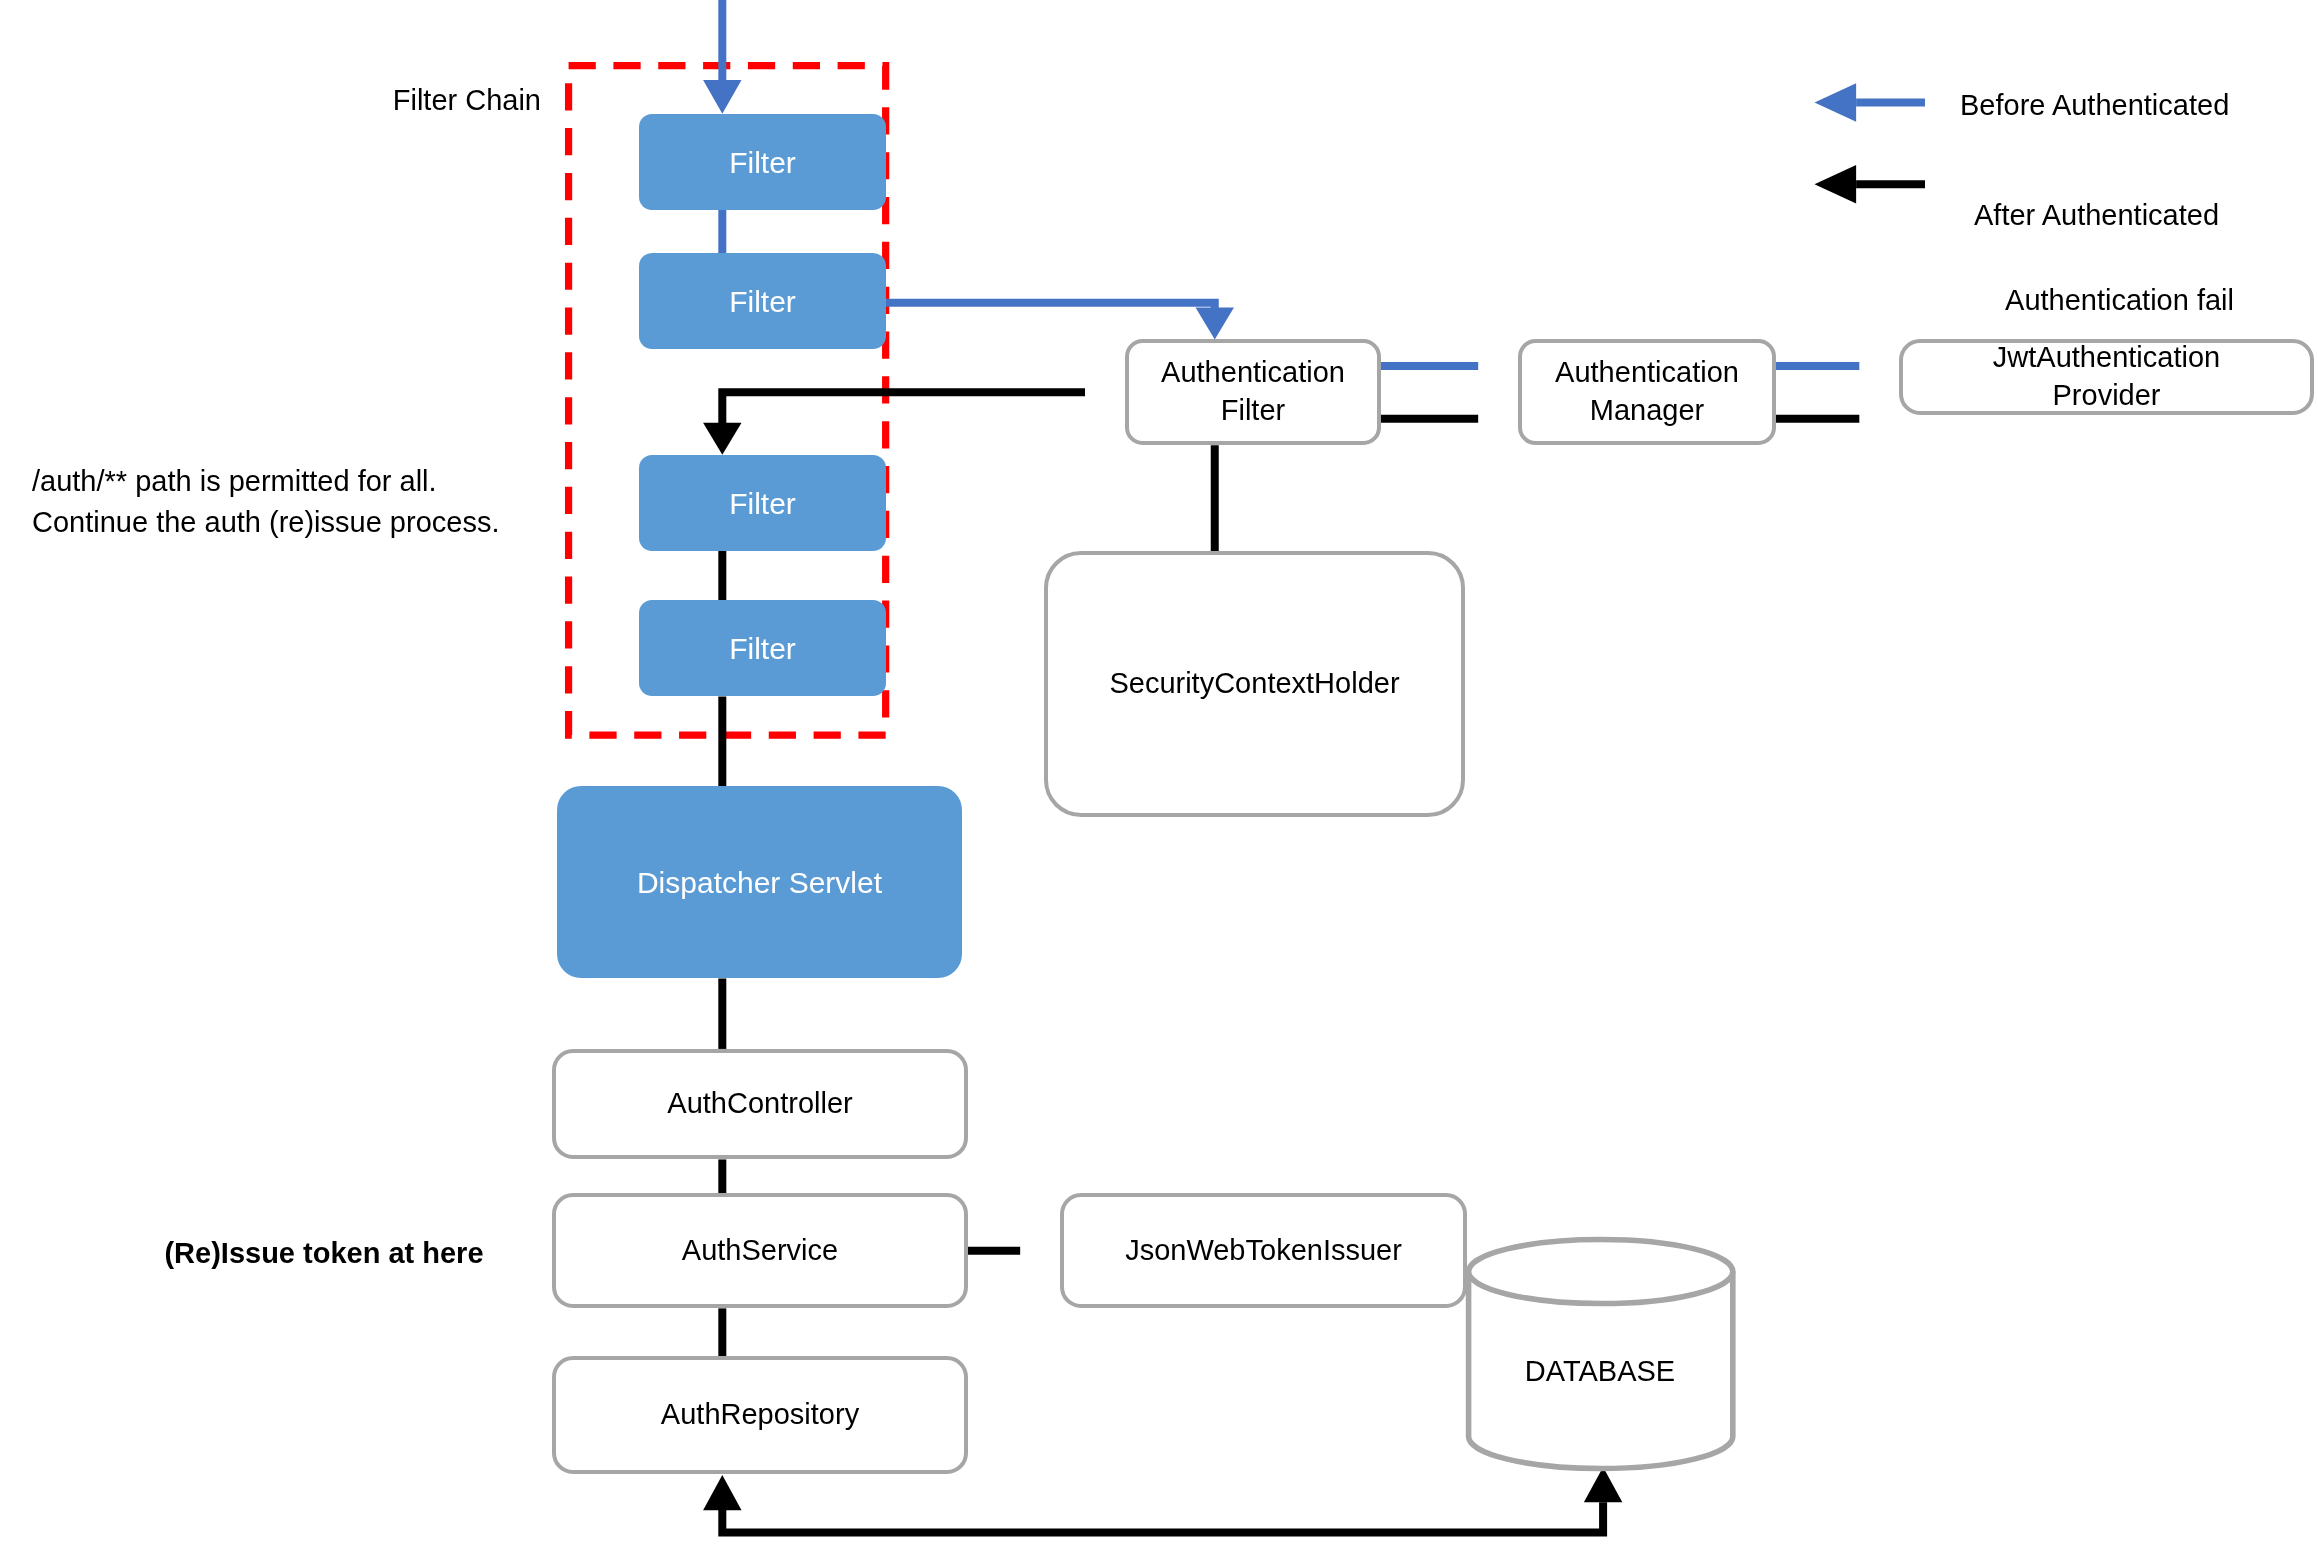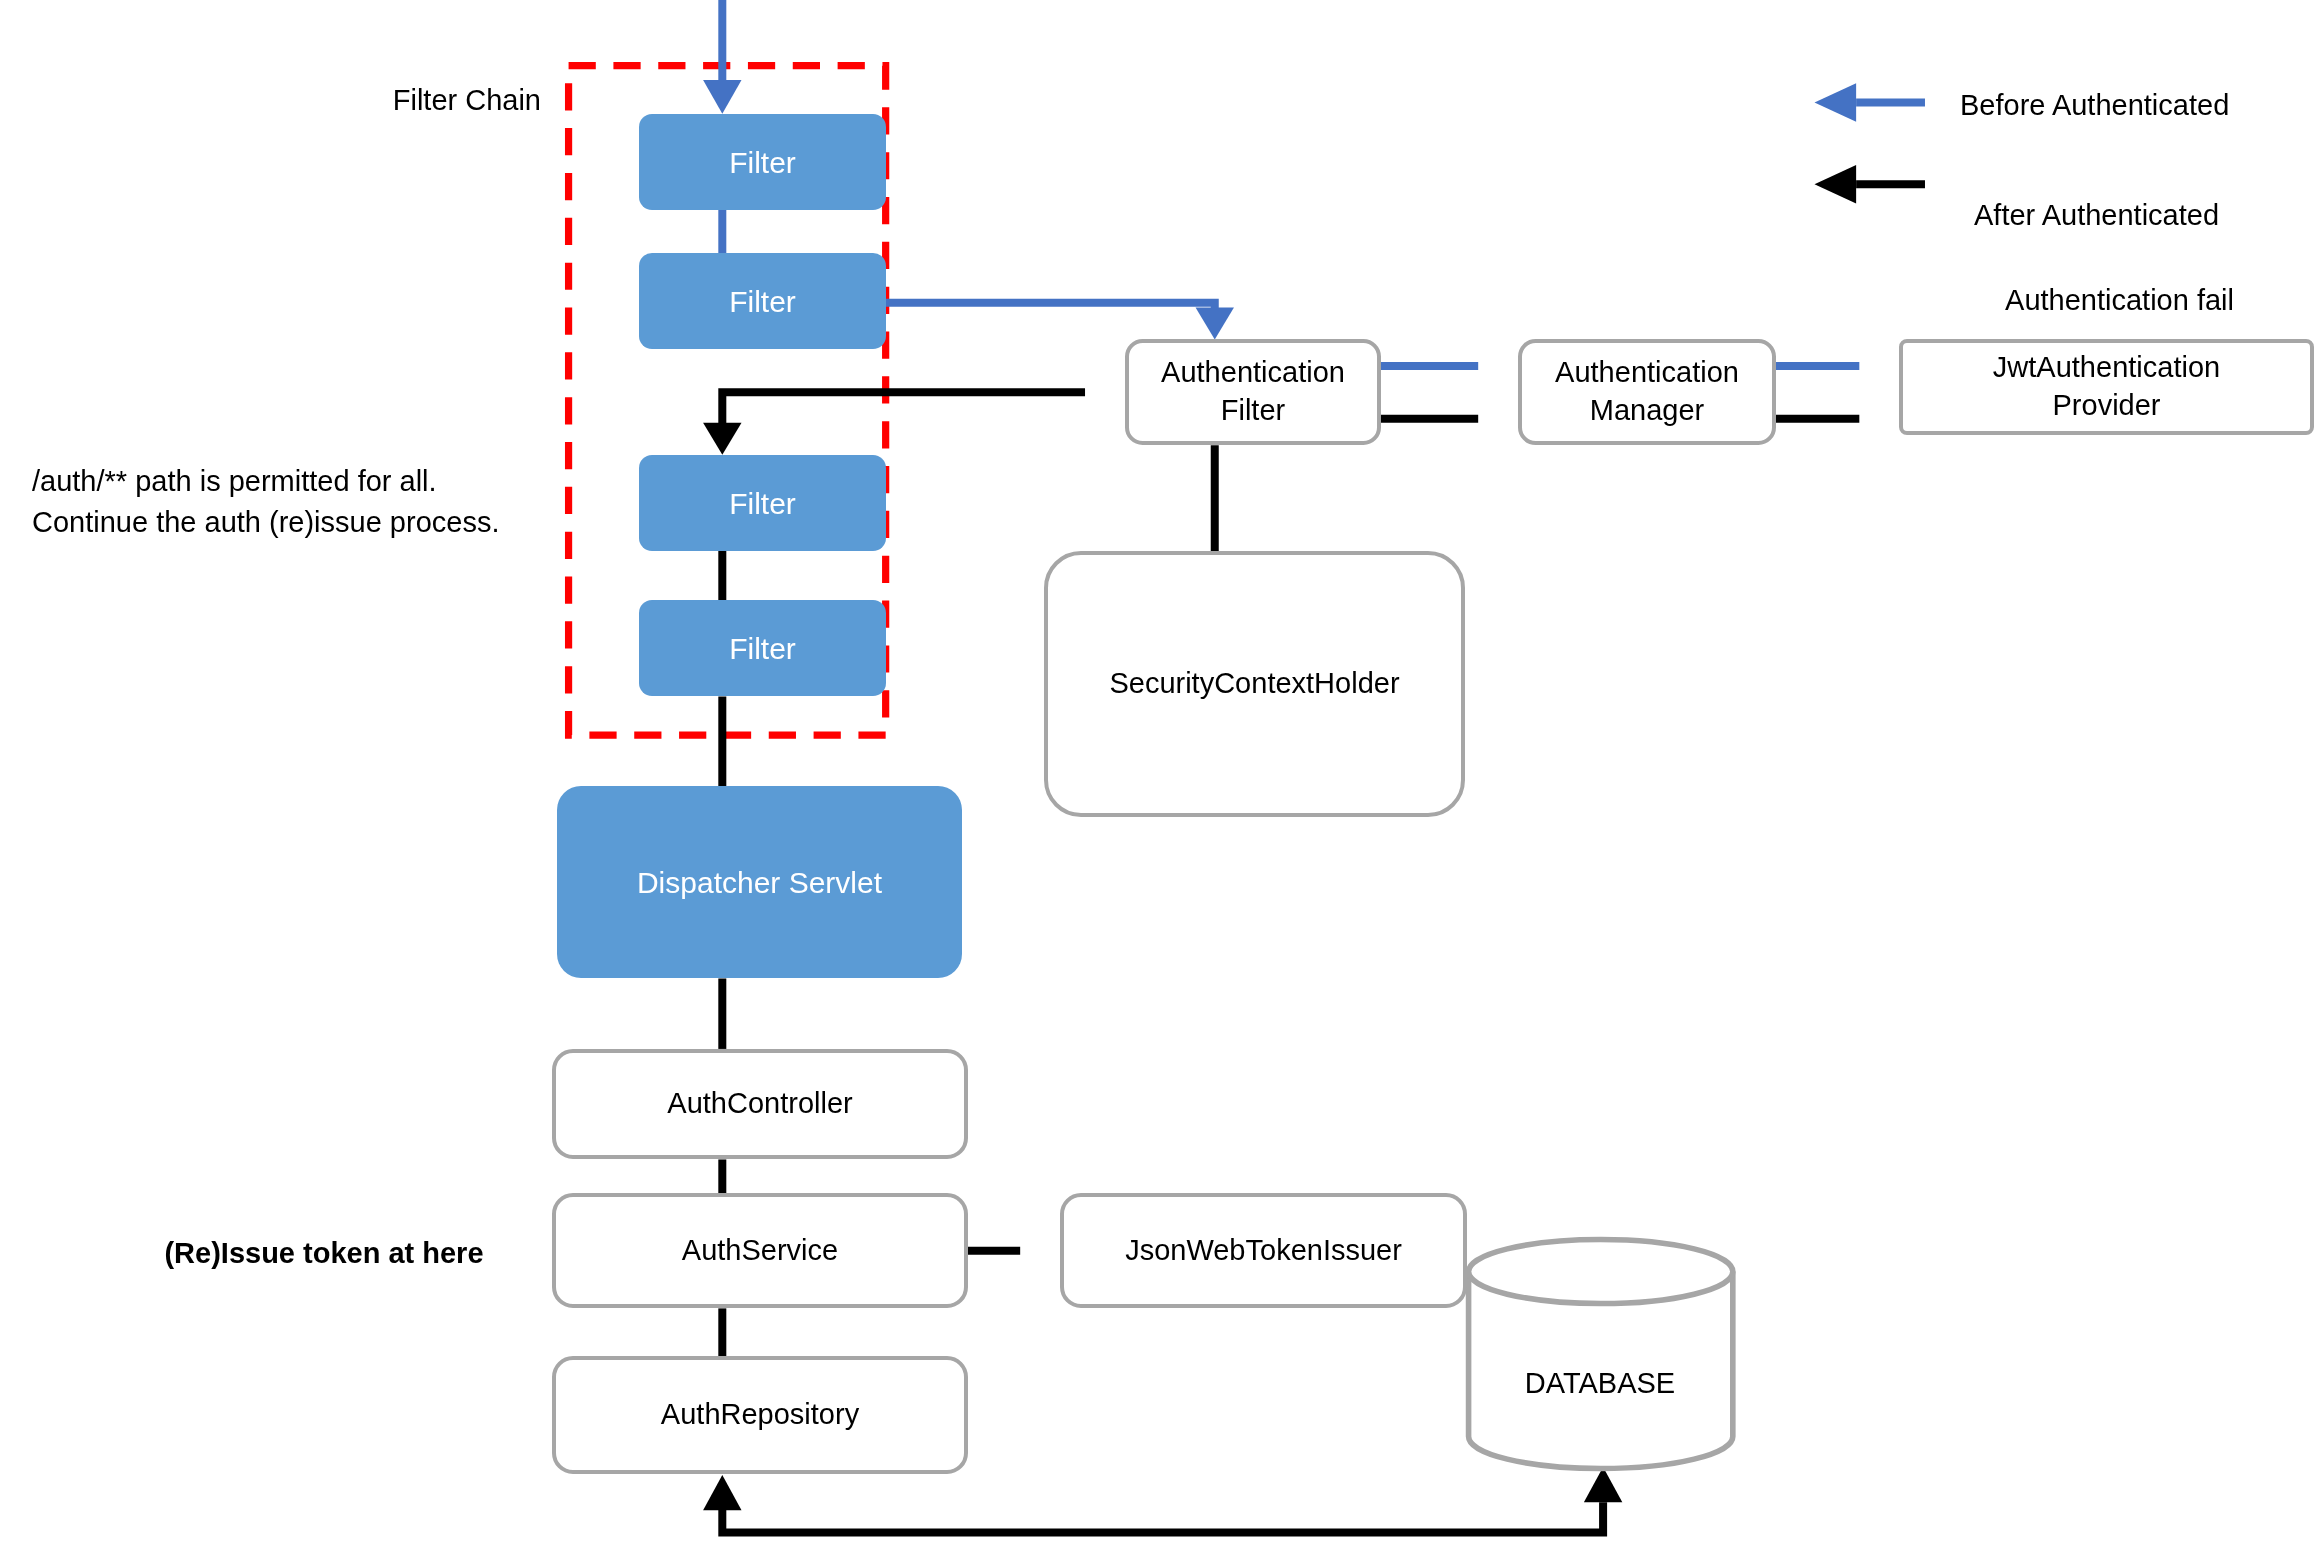--- a/index.html
+++ b/index.html
@@ -57,28 +57,28 @@
   #filter-4 { top: 600px; }
   #dispatcher-servlet { left: 517px; top: 786px; width: 405px; height: 192px; border-radius: 24px; }
   
   #auth-controller { left: 512px; top: 1049px; width: 416px; height: 110px; border-radius: 21px; }
   #auth-service    { left: 512px; top: 1193px; width: 416px; height: 115px; border-radius: 21px; }
   #auth-repository { left: 512px; top: 1356px; width: 416px; height: 118px; border-radius: 21px; }
   #json-web-token-issuer { left: 1020px; top: 1193px; width: 407px; height: 115px; border-radius: 21px; }
   
   #authentication-filter  { left: 1085px; top: 339px; width: 256px; height: 106px; border-radius: 17.6px; }
   #authentication-manager { left: 1478px; top: 339px; width: 258px; height: 106px; border-radius: 17.6px; }
-  #jwt-authentication-provider { left: 1859px; top: 339px; width: 415px; height: 96px; border-radius: 8px; }
+  #jwt-authentication-provider { left: 1859px; top: 339px; width: 415px; height: 76px; border-radius: 21px; }
   #security-context-holder { left: 1004px; top: 551px; width: 421px; height: 266px; border-radius: 37px; }
   
   #filter-chain-label { left: 320px; top: 80px; width: 221px; text-align: right; }
   #authentication-fail-label { left: 1946px; top: 280px; width: 288px; text-align: right; }
   #permit-note { left: 32px; top: 461px; text-align: left; }
   #reissue-note { left: 160px; top: 1233px; width: 328px; text-align: center; font-weight: bold; }
-  #database-label { left: 1468px; top: 1351px; width: 264px; text-align: center; margin-top: 12px; }
+  #database-label { left: 1468px; top: 1351px; width: 264px; text-align: center; }
   #legend-before-label { left: 1960px; top: 85px; }
   #legend-after-label  { left: 1974px; top: 167px; margin-top: 28px; }
 </style>
 </head>
 <body>
 
 <div id="canvas">
 
   <svg id="connector-layer" viewBox="0 0 2896 1957" xmlns="http://www.w3.org/2000/svg">
 

